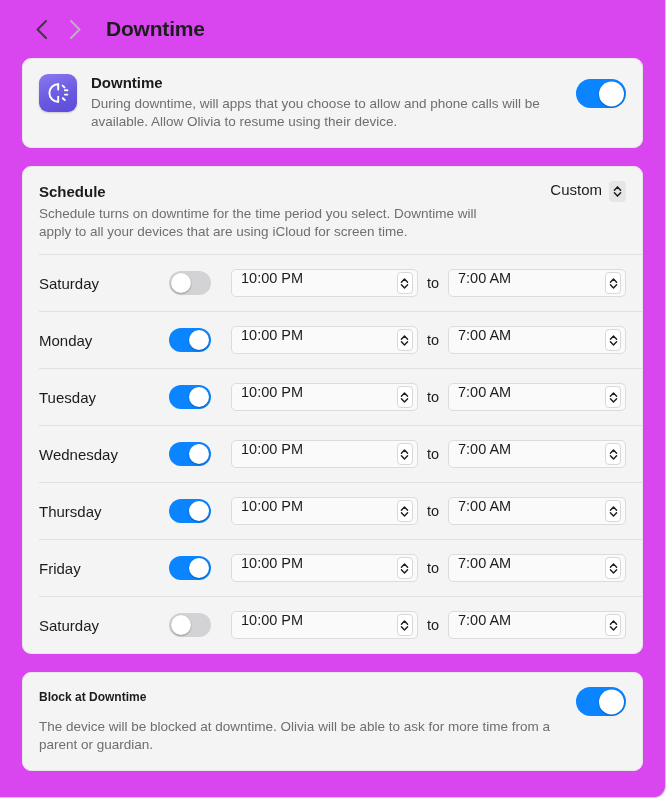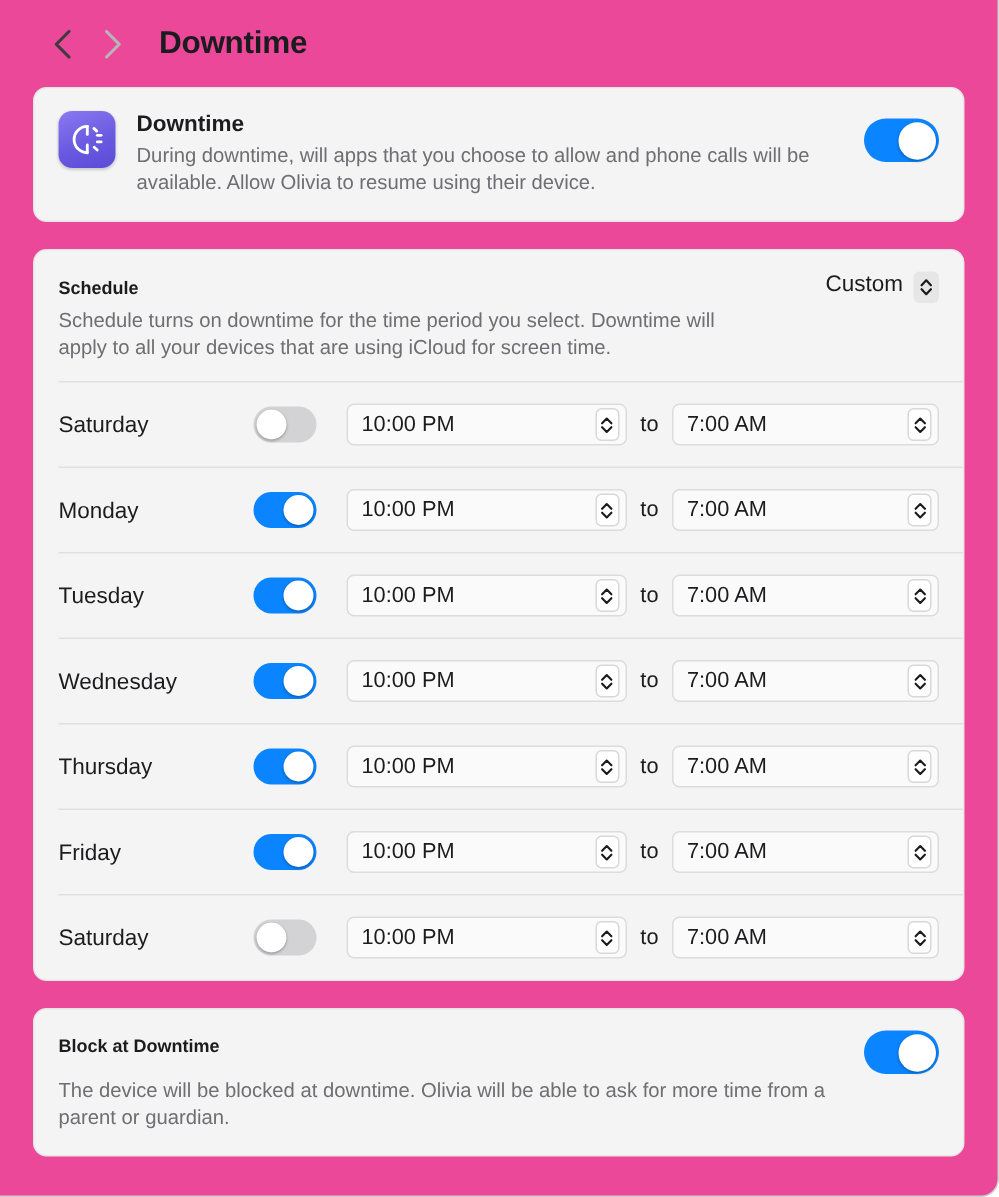--- a/index.html
+++ b/index.html
@@ -9,21 +9,21 @@
     height: 798px;
     background: #ffffff;
     font-family: "Liberation Sans", sans-serif;
     -webkit-font-smoothing: antialiased;
   }
 
   .window {
     position: relative;
     width: 666px;
     height: 798px;
-    background: #ec4899;
+    background: #d946ef;
     border-radius: 0 0 12px 0;
     overflow: hidden;
     border-right: 1px solid #cfcfcf;
     border-bottom: 1px solid #cfcfcf;
   }
 
   
   .nav {
     display: flex;
     align-items: center;
@@ -121,21 +121,21 @@
   .schedule-card { margin-top: 18px; }
   .schedule-head {
     padding: 14px 16px 13px 16px;
   }
   .schedule-head-top {
     display: flex;
     align-items: center;
     justify-content: space-between;
   }
   .schedule-title {
-    font-size: 12px;
+    font-size: 15px;
     font-weight: bold;
     color: #1c1c1e;
   }
   .popup {
     display: flex;
     gap: 7px;
     cursor: default;
   }
   .popup-label {
     font-size: 15px;
@@ -183,21 +183,20 @@
     display: flex;
     align-items: center;
   }
   .time-field {
     position: relative;
     height: 28px;
     background: #fafafa;
     border: 1px solid #dcdcdc;
     border-radius: 5px;
     display: flex;
-    align-items: center;
     padding: 0 28px 0 9px;
     flex: 1 1 auto;
     min-width: 0;
   }
   .time-value {
     font-size: 14.5px;
     color: #1c1c1e;
     white-space: nowrap;
   }
   .stepper {

